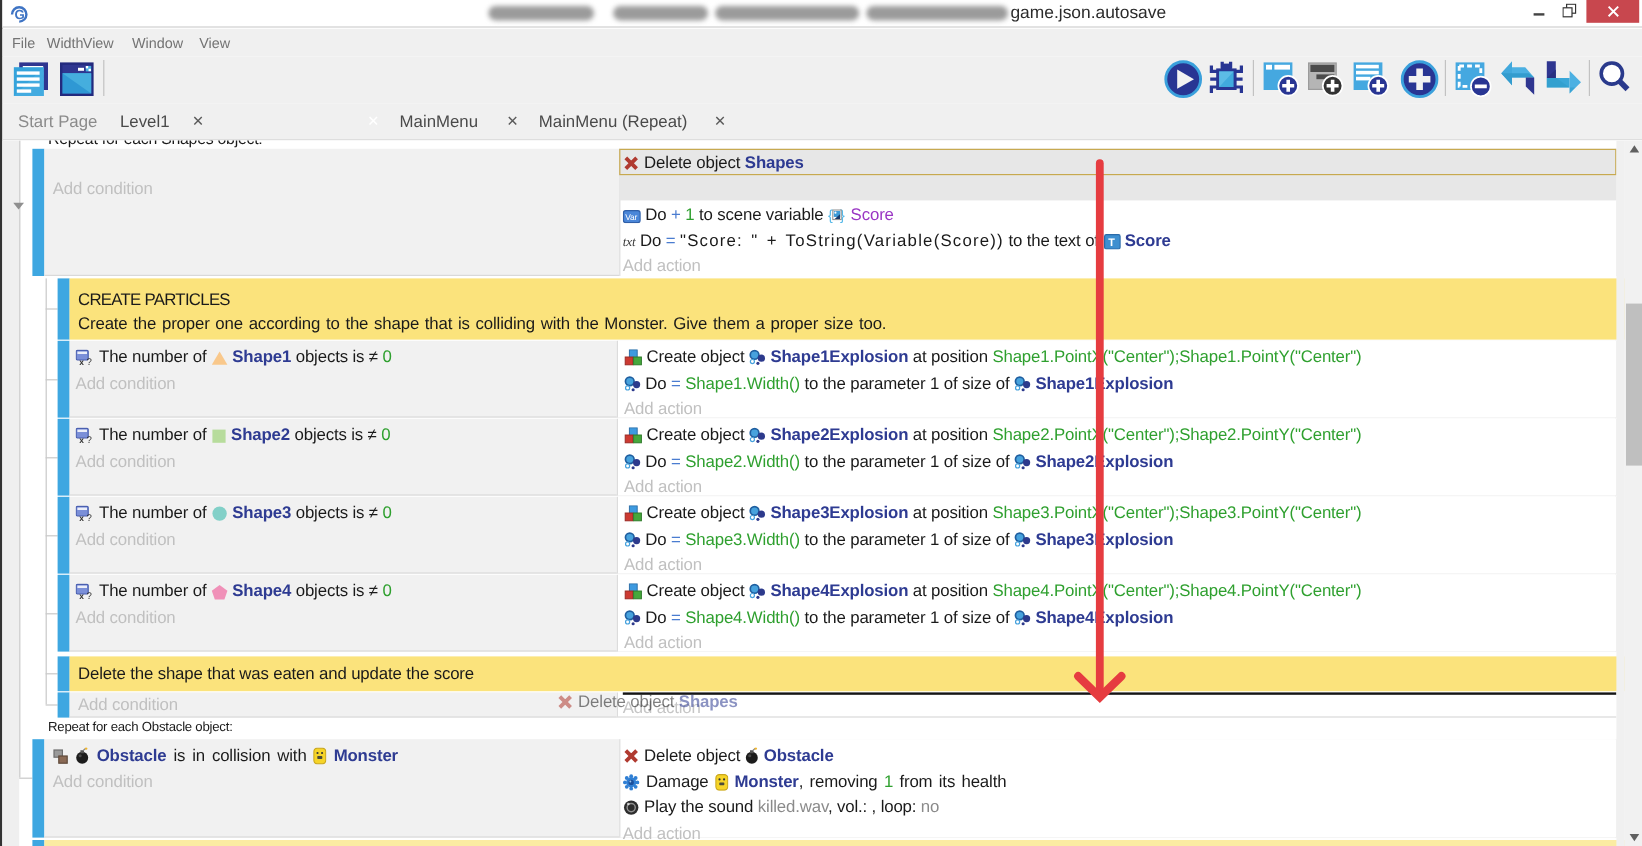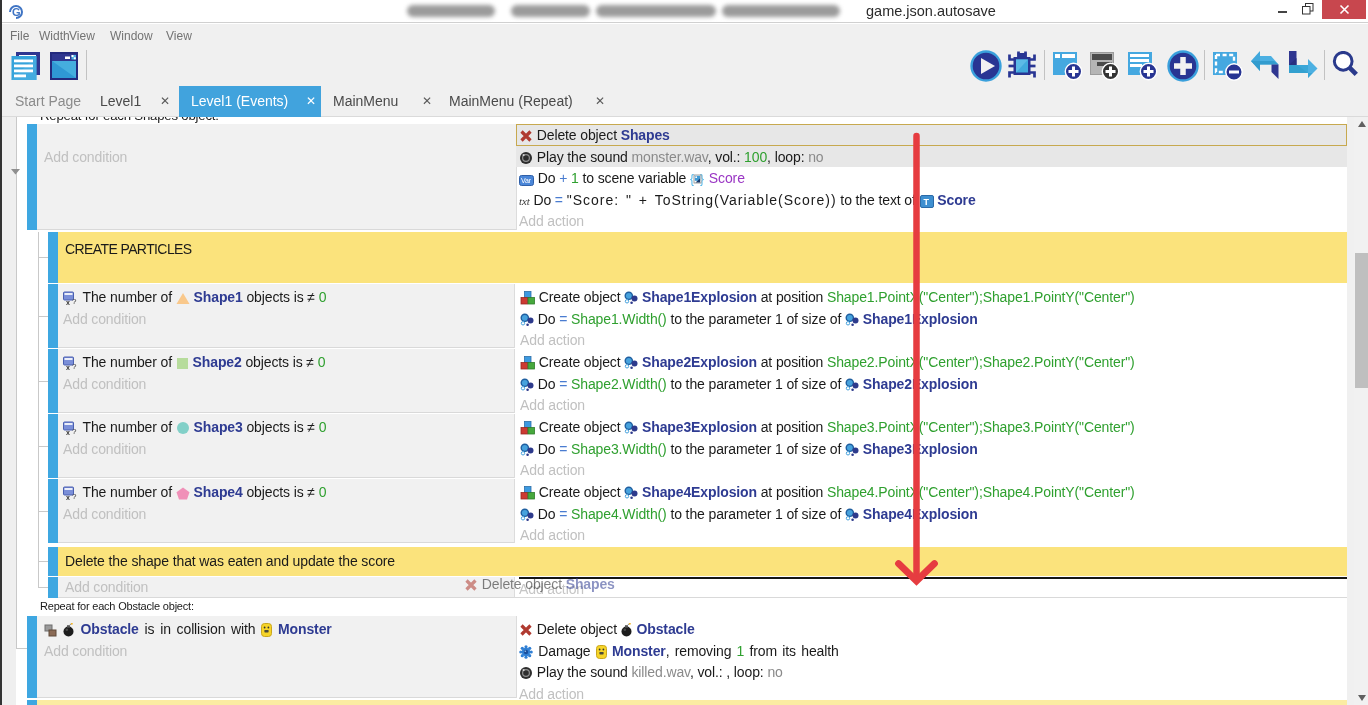--- a/index.html
+++ b/index.html
@@ -3,21 +3,21 @@
 <meta charset="utf-8">
 <style>
 * { margin:0; padding:0; box-sizing:border-box; }
 html,body { width:1368px; height:705px; overflow:hidden; background:#fff;
   font-family:"Liberation Sans", sans-serif; }
 .abs { position:absolute; }
 #win { position:absolute; left:0; top:0; width:1368px; height:705px; border-left:2px solid #333; }
 
 #titlebar { position:absolute; left:0; top:0; width:1368px; height:23px; background:#fff; border-bottom:1px solid #d0d0d0; }
 .blur { position:absolute; top:5px; height:12px; background:#9b9b9b; border-radius:6px; filter:blur(2px); }
-#title-text { position:absolute; left:840px; top:3px; font-size:14.5px; color:#2b2b2b;margin-left:24px; }
+#title-text { position:absolute; left:840px; top:3px; font-size:14.5px; color:#2b2b2b; }
 #btn-close { position:absolute; left:1320px; top:0; width:44px; height:19px; background:#c8474e; }
 
 #menubar { position:absolute; left:0; top:24px; width:1368px; height:23px; background:#f0f0f0; }
 .menu { position:absolute; top:5px; font-size:12px; color:#737373; }
 
 #toolbar { position:absolute; left:0; top:47px; width:1368px; height:39px; background:#f0f0f0; }
 .tsep { position:absolute; top:3px; width:1px; height:30px; background:#c2c2c2; }
 
 #tabbar { position:absolute; left:0; top:86px; width:1368px; height:31px; background:#f0f0f0; border-bottom:1px solid #dadada; }
 .tab { position:absolute; top:0; height:31px; font-size:14px; line-height:31px; }
@@ -188,21 +188,20 @@
     <circle cx="12" cy="11" r="9.5" fill="#fff" stroke="#2a3a8c" stroke-width="3.2"></circle>
 
     <path d="M18.5 17.5 L26 25" stroke="#2a3a8c" stroke-width="5"></path>
   </svg>
 </div>
 
 <div id="tabbar">
   <div class="tab" style="left:13px;color:#8b8b8b">Start Page</div>
   <div class="tab" style="left:98px;color:#4a4a4a">Level1</div>
   <div class="tab tabx" style="left:158px">✕</div>
-  <div class="tab" style="left:177px;width:142px;background:#41a3dd;color:#fff;text-align:left;padding-left:12px">Level1 (Events)</div>
   <div class="tab tabx" style="left:304px;color:#fff;z-index:2">✕</div>
   <div class="tab" style="left:331px;color:#4a4a4a">MainMenu</div>
   <div class="tab tabx" style="left:420px">✕</div>
   <div class="tab" style="left:447px;color:#4a4a4a">MainMenu (Repeat)</div>
   <div class="tab tabx" style="left:593px">✕</div>
 </div>
 
 <div id="sheet">
 
   <div class="abs" style="left:0;top:0;width:14px;height:588px;background:#efefef"></div>
@@ -224,45 +223,41 @@
 
   <div class="bar" style="left:25px;top:7px;height:106px"></div>
   <div class="evt" style="left:35px;top:7px;width:1310px;height:106px"></div>
   <div class="acol" style="left:514px;top:7px;width:831px;height:106px"></div>
   <div class="abs" style="left:514px;top:28.5px;width:831px;height:21.5px;background:#e7e7e7"></div>
   <div class="abs" style="left:514px;top:7px;width:831px;height:22px;background:#e7e7e7;border:1px solid #c7a94f"></div>
   <div class="line addins" style="left:42px;top:28.5px">Add condition</div>
   <div class="line" style="left:517px;top:7px"><svg class="ic" width="14" height="14" viewBox="0 0 14 14">
           <path d="M2.5 2.5 L11.5 11.5 M11.5 2.5 L2.5 11.5" stroke="#b03a30" stroke-width="3.2"></path>
         </svg> Delete object <span class="obj">Shapes</span></div>
-  <div class="line" style="left:517px;top:28.5px"><svg class="ic" width="14" height="14" viewBox="0 0 14 14">
-          <circle cx="7" cy="7" r="6" fill="#2d2d2d"></circle>
-          <circle cx="7" cy="7" r="3.4" fill="none" stroke="#8f8f8f" stroke-width="1.2"></circle>
-          <circle cx="4.6" cy="4" r="1.1" fill="#fff" opacity="0.7"></circle>
-        </svg> Play the sound <span class="gparam">monster.wav</span>, vol.: <span class="expr">100</span>, loop: <span class="gparam">no</span></div>
   <div class="line" style="left:517px;top:50px"><svg class="ic" width="15" height="11" viewBox="0 0 15 11">
           <rect x="0.5" y="0.5" width="14" height="10" rx="2" fill="#4a86d8" stroke="#2f5fa8" stroke-width="1"></rect>
           <text x="2" y="8" font-size="7" fill="#fff" font-family="Liberation Sans">Var</text>
         </svg> Do <span class="plus">+</span> <span class="expr">1</span> to scene variable <svg class="ic" width="15" height="14" viewBox="0 0 15 14">
           <text x="0" y="11" font-size="12" fill="#55b8e8" font-family="Liberation Sans">{</text>
           <text x="10" y="11" font-size="12" fill="#55b8e8" font-family="Liberation Sans">}</text>
           <rect x="4" y="3" width="7" height="8" fill="#fff" stroke="#888" stroke-width="0.8"></rect>
           <rect x="4.8" y="3.8" width="5.4" height="5" fill="#3e9ad6"></rect>
           <circle cx="6.2" cy="5.2" r="0.9" fill="#fff"></circle>
           <path d="M5.5 10.5 L10 6.5 L10 10.5 Z" fill="#1a3a6b"></path>
         </svg> <span class="purple">Score</span></div>
   <div class="line" style="left:517px;top:71.5px"><span style="font-style:italic;font-size:11px;color:#3a3a3a;font-family:'Liberation Serif',serif">txt</span> Do <span class="plus">=</span> <span style="letter-spacing:1px;word-spacing:2px">"Score: " + ToString(Variable(Score))</span> to the text of <svg class="ic" width="14" height="13" viewBox="0 0 14 13">
           <rect x="0.5" y="0.5" width="13" height="12" rx="1.5" fill="#3e8fd0" stroke="#2a6aa8" stroke-width="1"></rect>
           <text x="3.5" y="10" font-size="9" font-weight="bold" fill="#fff" font-family="Liberation Sans">T</text>
         </svg> <span class="obj">Score</span></div>
   <div class="line addins" style="left:517px;top:93px">Add action</div>
 
   <div class="bar" style="left:46px;top:115px;height:51px"></div>
   <div class="comment" style="left:56px;top:115px;width:1296px;height:51px"></div>
   <div class="line" style="left:63px;top:121px;letter-spacing:-0.6px">CREATE PARTICLES</div>
+  <div class="line" style="left:63px;top:141px;word-spacing:1px">Create the proper one according to the shape that is colliding with the Monster. Give them a proper size too.</div>
 
   <div class="bar" style="left:46px;top:167px;height:64px"></div>
   <div class="evt" style="left:56px;top:167px;width:1289px;height:64px"></div>
   <div class="acol" style="left:512px;top:167px;width:833px;height:64px"></div>
   <div class="line" style="left:61px;top:169px"><svg class="ic" width="16" height="14" viewBox="0 0 16 14">
           <rect x="0.5" y="1" width="10" height="8" rx="1" fill="#7b8fd8" stroke="#4a5fb0" stroke-width="1"></rect>
           <rect x="1.5" y="2" width="8" height="2" fill="#fff" opacity="0.85"></rect>
           <text x="3" y="13.5" font-size="7" font-weight="bold" fill="#333" font-family="Liberation Sans">x</text>
           <text x="9" y="13" font-size="8" fill="#333" font-family="Liberation Sans">?</text>
         </svg> The number of <svg class="ic" width="14" height="13" viewBox="0 0 14 13">

